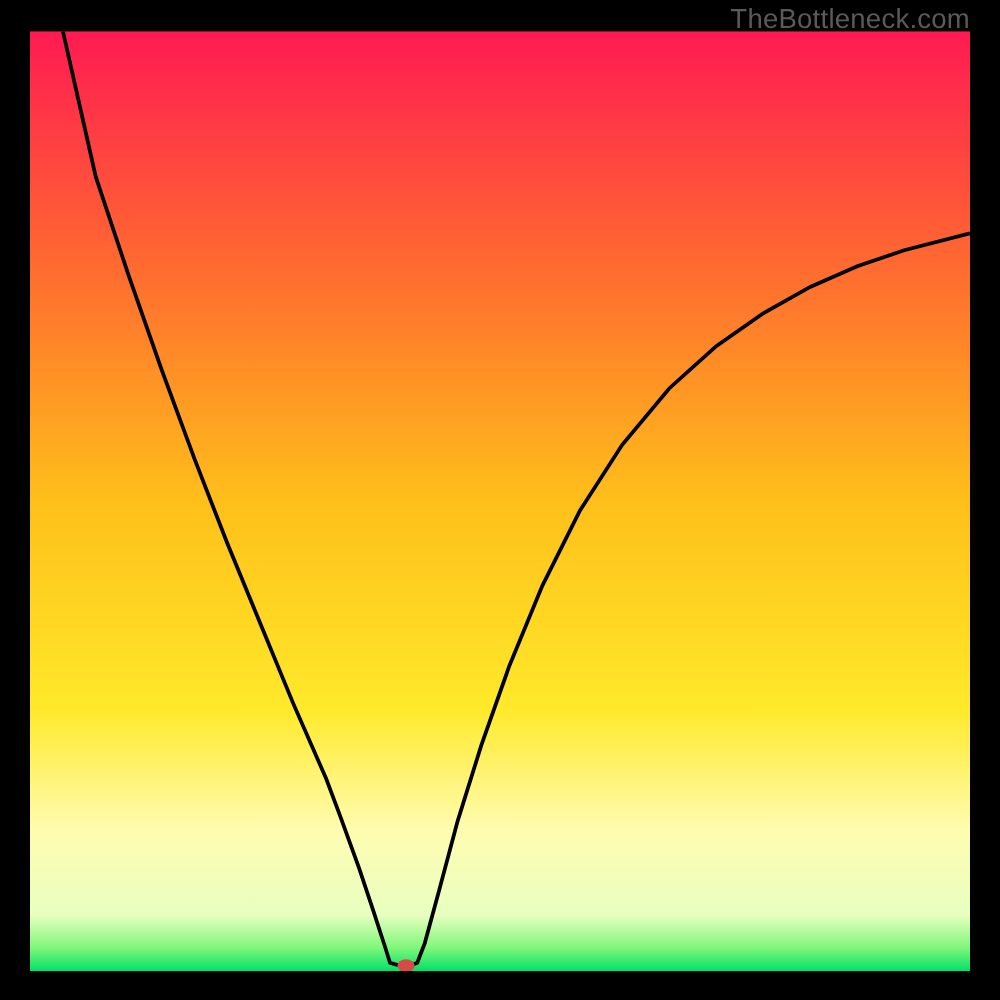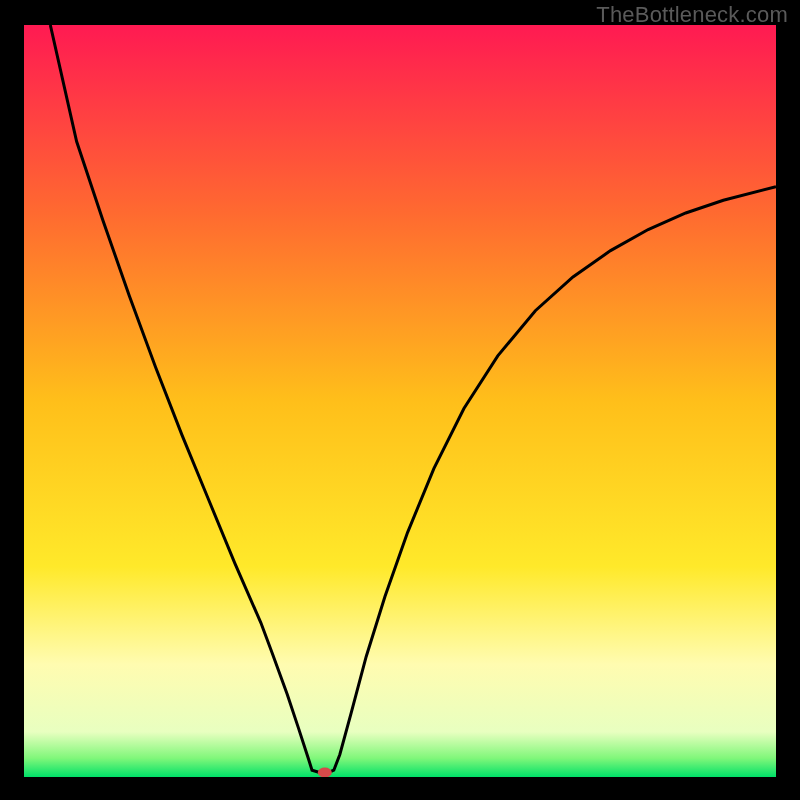--- a/index.html
+++ b/index.html
@@ -22,21 +22,21 @@
   .plot-area {
     position: absolute;
     left: 0;
     top: 0;
     width: 752px;
     height: 752px;
   }
   .watermark {
     position: absolute;
     top: 2px;
-    right: 12px;
+    right: 24px;
     color: #5a5a5a;
     font-size: 22px;
     font-weight: 500;
     letter-spacing: 0.2px;
   }
   svg { display: block; }
 </style>
 </head>
 <body>
 

